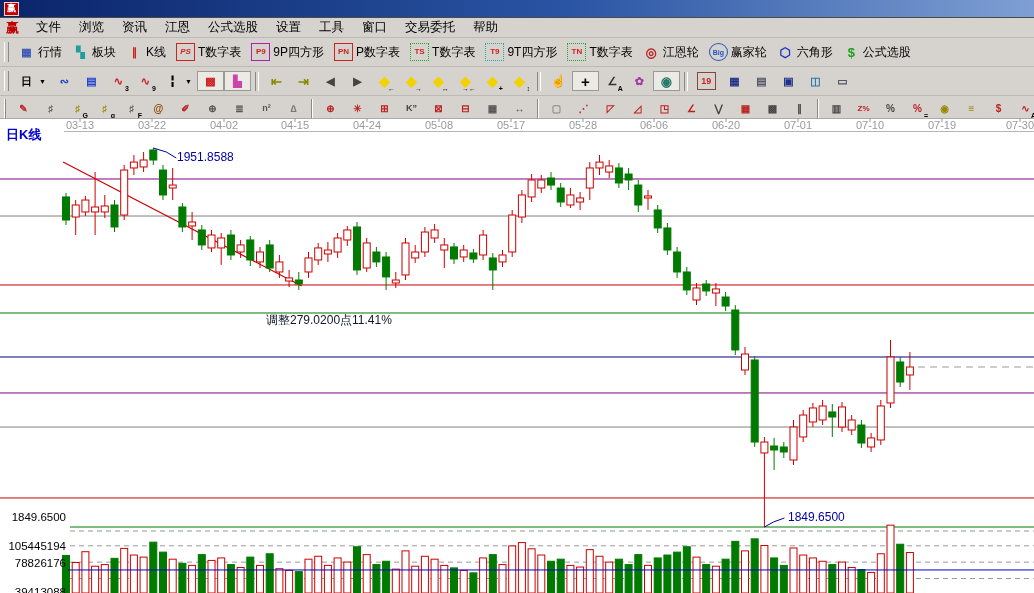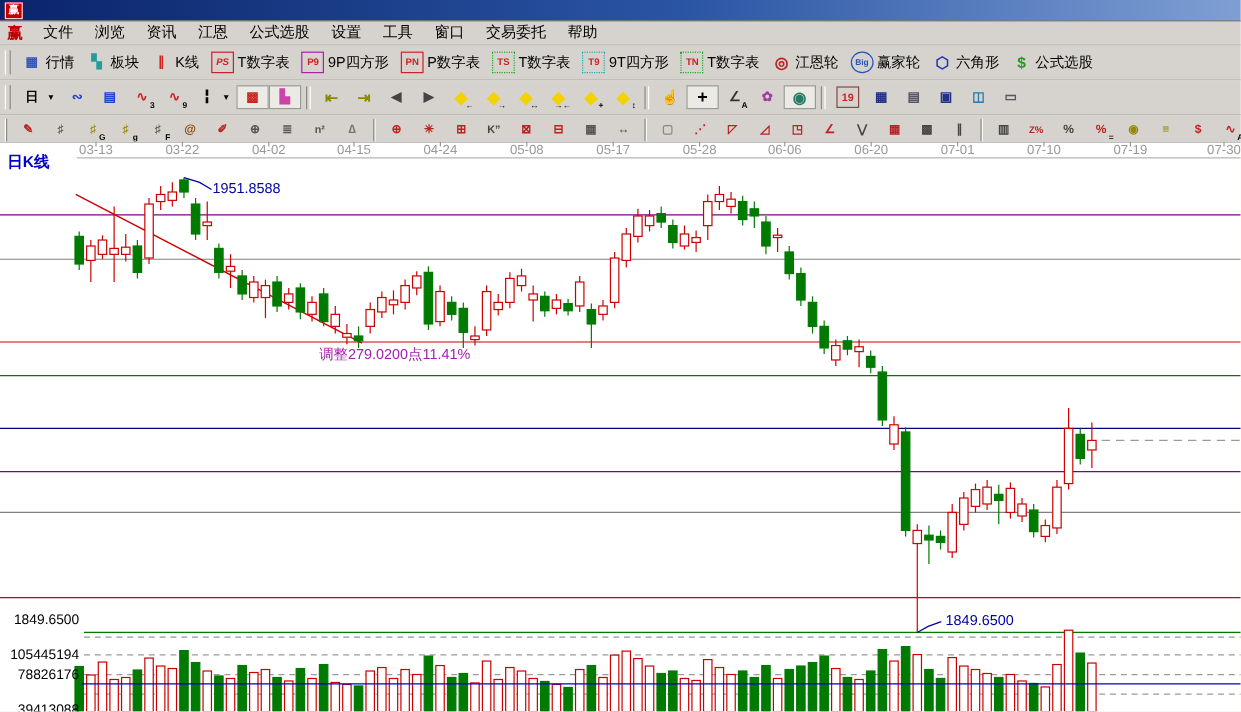--- a/index.html
+++ b/index.html
@@ -27,21 +27,21 @@
     font-size:11px;font-weight:bold;position:relative;line-height:1;}
   .ticon.round{border-radius:50%;}
   .ticon .sub{position:absolute;right:-2px;bottom:-3px;font-size:7px;font-weight:bold;color:#000;}
   .ddarr{font-size:7px;color:#000;margin-left:1px;}
   .small-ticon{width:17px;height:15px;font-size:10px;}
   
   #chart{position:absolute;top:118px;left:0;width:1034px;height:475px;background:#fff;}
   #chart svg{position:absolute;top:0;left:0;}
   .ov{position:absolute;white-space:nowrap;font-size:12px;}
   .ov.navy{color:#0000a0;}
-  .ov.red{color:#a21caf;}
+  .ov.red{color:#0f172a;margin-top:25px;}
   .ov.blue-bold{color:#0000cc;font-weight:bold;font-size:13px;}
   .ov.axis{color:#000;font-size:11.5px;width:64px;text-align:right;}
 </style>
 </head>
 <body>
 
 <div id="app">
   <div class="titlebar">
     <span class="logo">赢</span>
   </div>

